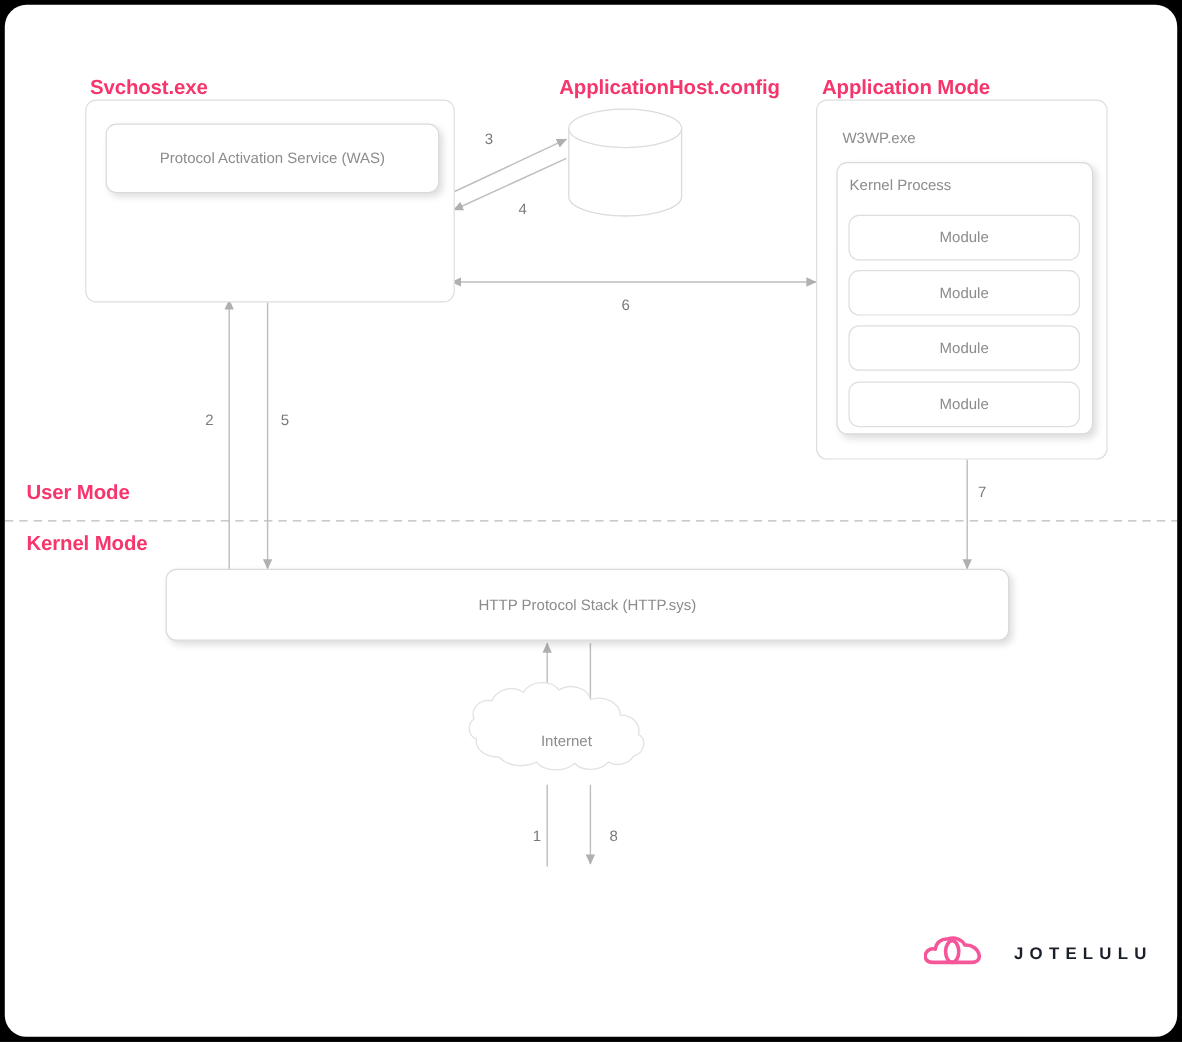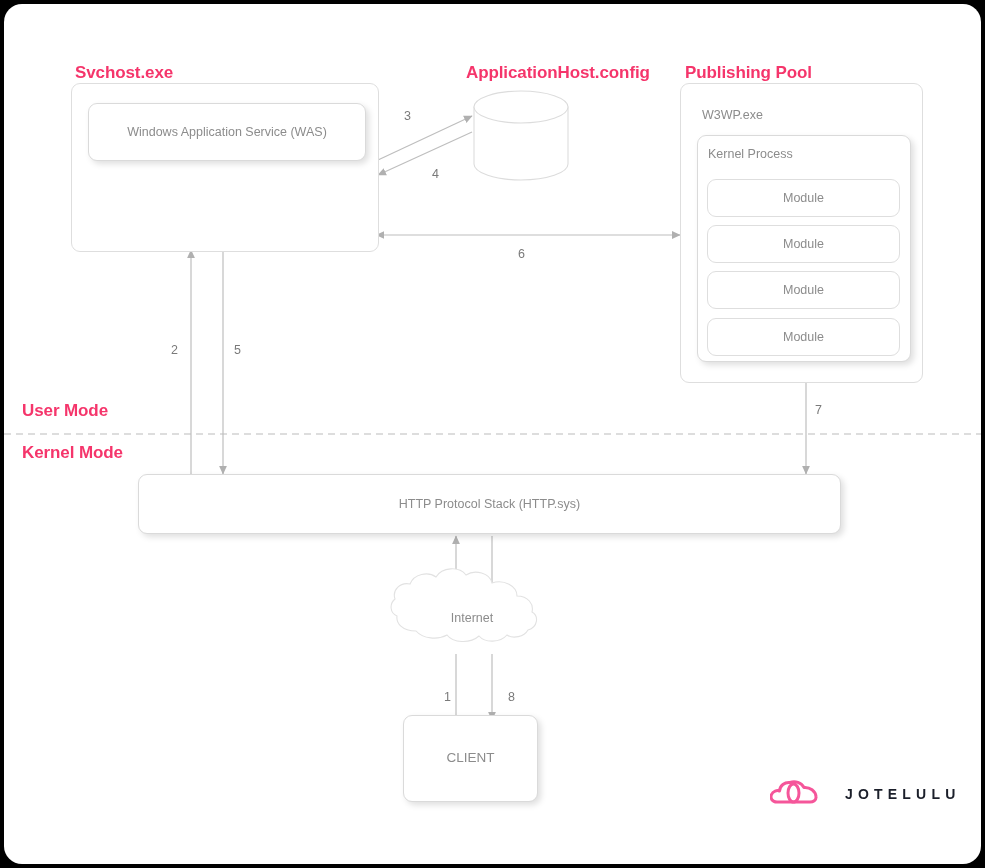--- a/index.html
+++ b/index.html
@@ -160,28 +160,28 @@
       </g>
 
       <g>
         <path d="M470 103 L470 160 A47 16 0 0 0 564 160 L564 103 Z" fill="#ffffff" stroke="#DCDCDC" stroke-width="1.1"></path>
         <ellipse cx="517" cy="103" rx="47" ry="16" fill="#ffffff" stroke="#DCDCDC" stroke-width="1.1"></ellipse>
       </g>
     </svg>
 
     <div class="pink-label" style="left:71px; top:59px;">Svchost.exe</div>
     <div class="pink-label" style="left:462px; top:59px;">ApplicationHost.config</div>
-    <div class="pink-label" style="left:681px; top:59px;">Publishing Pool</div>
+    <div class="pink-label" style="left:681px; top:59px;">Application Mode</div>
     <div class="pink-label" style="left:18px; top:397px;">User Mode</div>
     <div class="pink-label" style="left:18px; top:439px;">Kernel Mode</div>
 
     <div class="box-plain" style="left:67px; top:79px; width:308px; height:169px;"></div>
 
     <div class="box centered-text" style="left:84px; top:99px; width:278px; height:58px;">
-      <span>Windows Application Service (WAS)</span>
+      <span>Protocol Activation Service (WAS)</span>
     </div>
 
 
     <div class="box-plain" style="left:676px; top:79px; width:243px; height:300px;"></div>
 
     <div class="inner-label" style="left:698px; top:104px;">W3WP.exe</div>
 
     <div class="box" style="left:693px; top:131px; width:214px; height:227px;"></div>
 
     <div class="inner-label" style="left:704px; top:143px;">Kernel Process</div>
@@ -198,23 +198,20 @@
     <div class="box-plain centered-text" style="left:703px; top:314px; width:193px; height:38px;">
       <span>Module</span>
     </div>
 
     <div class="box centered-text" style="left:134px; top:470px; width:703px; height:60px;">
       <span>HTTP Protocol Stack (HTTP.sys)</span>
     </div>
 
     <div class="centered-text" style="left:408px; top:604px; width:120px; height:20px;">Internet</div>
 
-    <div class="box centered-text" style="left:399px; top:711px; width:135px; height:87px; font-size:13.5px;">
-      <span>CLIENT</span>
-    </div>
 
     <div class="step-num" style="left:440px; top:686px;">1</div>
     <div class="step-num" style="left:167px; top:339px;">2</div>
     <div class="step-num" style="left:400px; top:105px;">3</div>
     <div class="step-num" style="left:428px; top:163px;">4</div>
     <div class="step-num" style="left:230px; top:339px;">5</div>
     <div class="step-num" style="left:514px; top:243px;">6</div>
     <div class="step-num" style="left:811px; top:399px;">7</div>
     <div class="step-num" style="left:504px; top:686px;">8</div>
 

